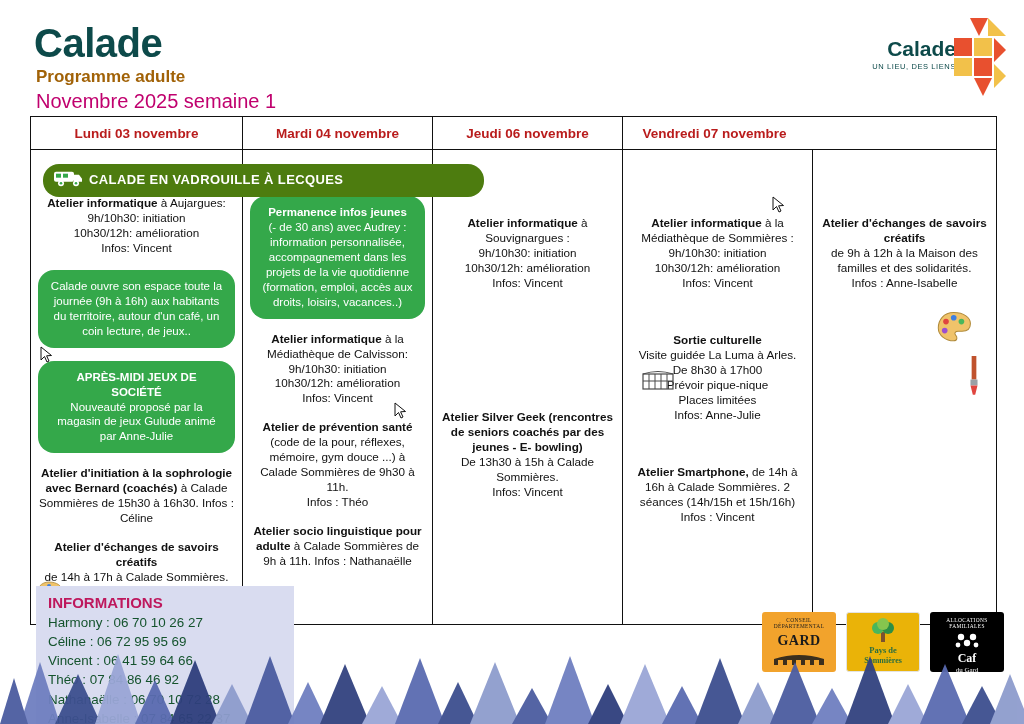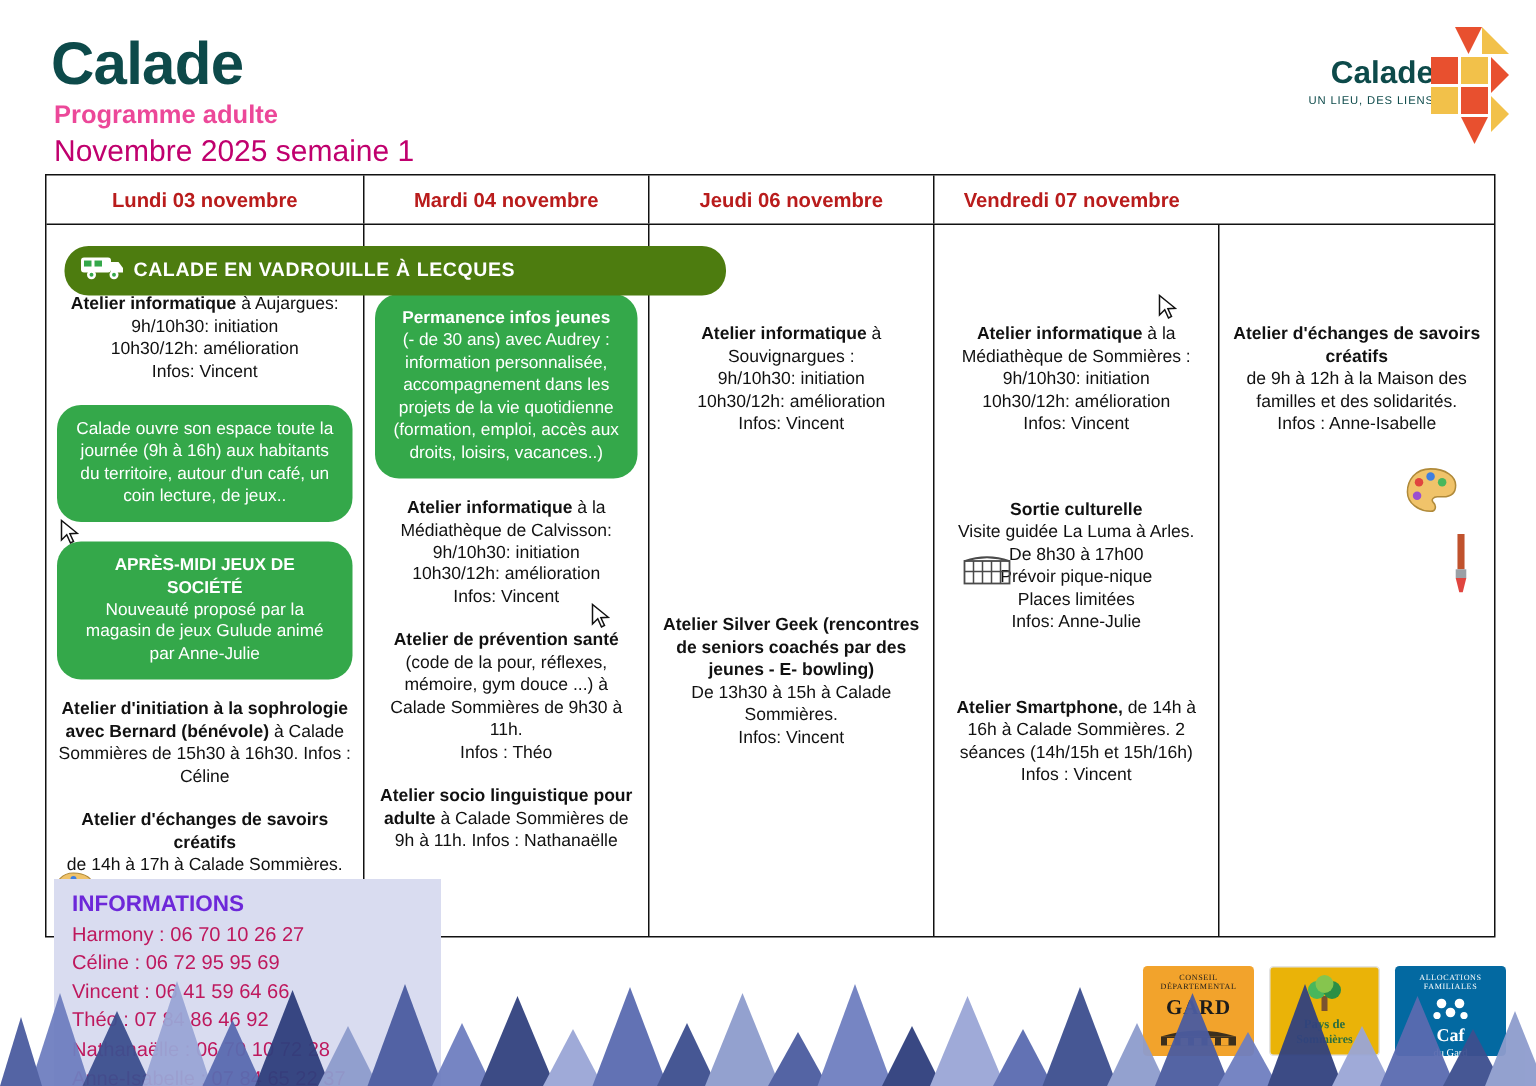--- a/index.html
+++ b/index.html
@@ -26,21 +26,21 @@
     font-size: 40px;
     font-weight: bold;
     color: #0d4a4a;
     letter-spacing: -0.5px;
     line-height: 1.05;
     margin: 0;
   }
   .brand-sub {
     font-size: 17px;
     font-weight: bold;
-    color: #ec4899;
+    color: #a16207;
     margin: 4px 0 0 2px;
     line-height: 1.1;
   }
   .brand-week {
     font-size: 20px;
     color: #c0006e;
     margin: 3px 0 0 2px;
     line-height: 1.1;
   }
 
@@ -167,30 +167,30 @@
     top: 586px;
     width: 258px;
     background: #d9dcf0;
     padding: 8px 10px 10px 12px;
     box-sizing: border-box;
   }
   .infobox h3 {
     margin: 0 0 2px;
     font-size: 15px;
     font-weight: bold;
-    color: #6d28d9;
+    color: #be185d;
   }
   .infobox ul {
     list-style: none;
     margin: 0;
     padding: 0;
   }
   .infobox li {
     font-size: 13.4px;
-    color: #be185d;
+    color: #14532d;
     line-height: 1.43;
   }
 
   
   .partners {
     position: absolute;
     left: 762px;
     top: 612px;
     display: flex;
     gap: 10px;
@@ -205,21 +205,21 @@
     color: #fff;
     text-align: center;
     box-sizing: border-box;
     padding: 5px 3px;
     line-height: 1.15;
     position: relative;
     overflow: hidden;
   }
   .plogo.gard { background: #f2a32c; color: #1b1b1b; }
   .plogo.pays { background: #eab308; color: #2c6e3f; border: 1px solid #e3e3e3; }
-  .plogo.caf  { background: #0369a1; color: #fff; margin-top: 32px; }
+  .plogo.caf  { background: #000000; color: #fff; }
   .plogo .big {
     font-size: 14px;
     font-weight: bold;
     letter-spacing: 0.5px;
     display: block;
     margin-top: 4px;
   }
   .plogo .small-cap {
     font-size: 5.4px;
     letter-spacing: 0.4px;
@@ -310,21 +310,21 @@
       </div>
 
       <div class="pill">Calade ouvre son espace toute la journée (9h à 16h) aux habitants du territoire, autour d'un café, un coin lecture, de jeux..</div>
 
       <div class="pill">
         <b>APRÈS-MIDI JEUX DE SOCIÉTÉ</b><br>
         <span>Nouveauté proposé par la magasin de jeux Gulude animé par Anne-Julie</span>
       </div>
 
       <div class="entry">
-        <b>Atelier d'initiation à la sophrologie avec Bernard (bénévole)</b><span> à Calade Sommières de 15h30 à 16h30. Infos : Céline</span>
+        <b>Atelier d'initiation à la sophrologie avec Bernard (coachés)</b><span> à Calade Sommières de 15h30 à 16h30. Infos : Céline</span>
       </div>
 
       <div class="entry">
         <b>Atelier d'échanges de savoirs créatifs</b><br>
         <span>de 14h à 17h à Calade Sommières.</span><br>
         <span>Infos : Anne-Isabelle</span>
       </div>
 
       <span class="deco" style="left:8px;top:196px">
         <svg width="16" height="18" viewBox="0 0 16 18">

